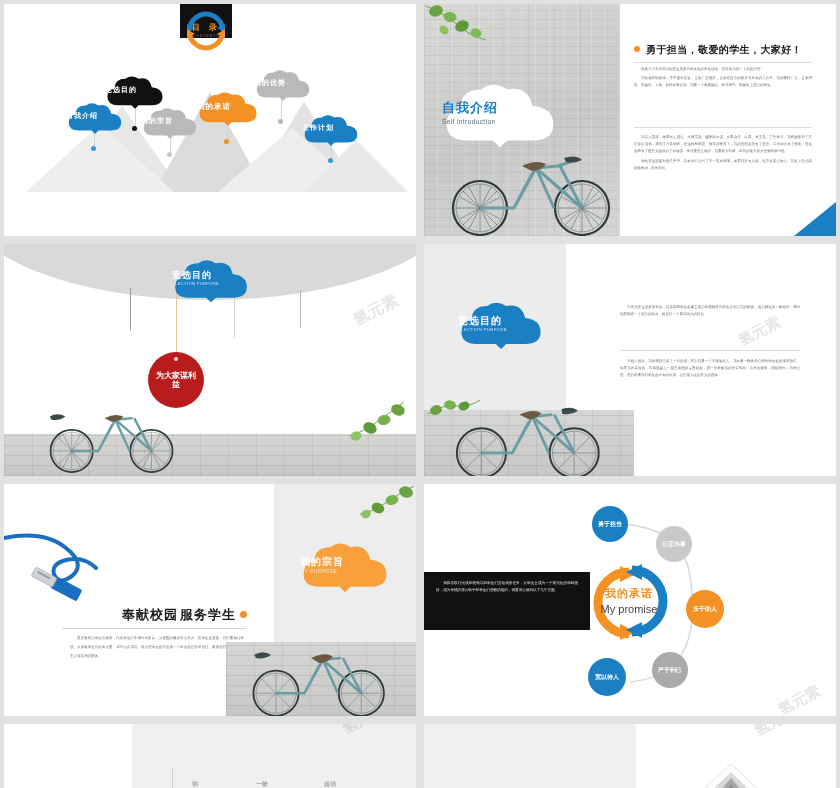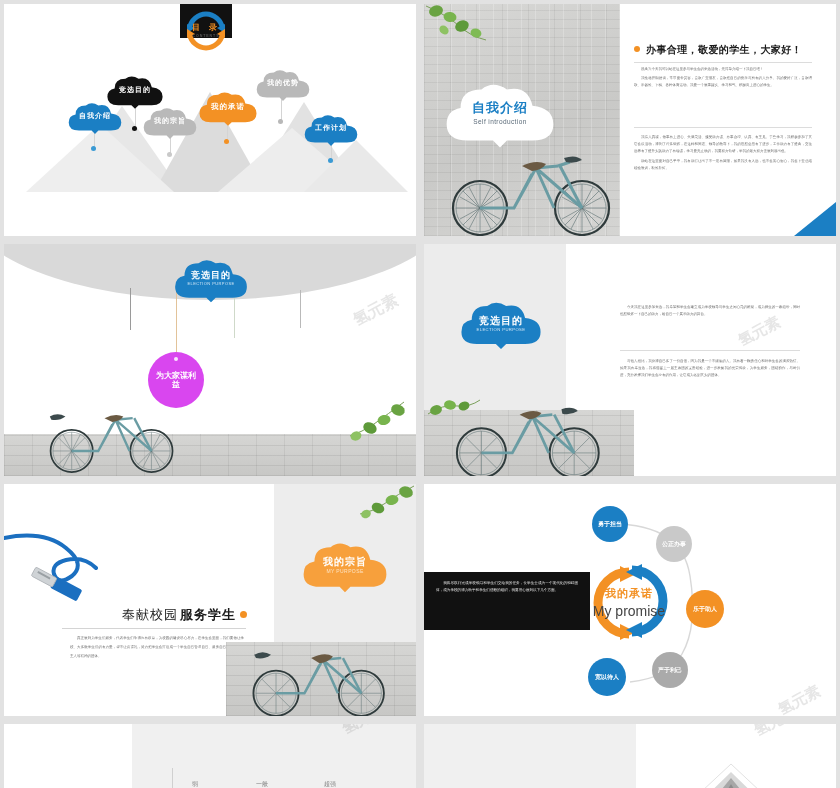--- a/index.html
+++ b/index.html
@@ -40,21 +40,21 @@
     background:
       repeating-linear-gradient(0deg,rgba(0,0,0,.07) 0 1px,transparent 1px 10px),
       repeating-linear-gradient(90deg,rgba(0,0,0,.06) 0 1px,transparent 1px 28px),
       linear-gradient(180deg,#d6d6d4,#c7c7c5);
   }
   
   .cloud{position:absolute;}
   .cloud svg{display:block;overflow:visible;}
   .cloud .lbl{
     position:absolute;left:0;right:0;top:0;bottom:0;
-    display:flex;flex-direction:column;align-items:center;justify-content:center;
+    display:flex;flex-direction:column;justify-content:center;
     pointer-events:none;
   }
   .cloud .t1{font-weight:bold;letter-spacing:1px;line-height:1.1;}
   .cloud .t2{letter-spacing:.4px;line-height:1.1;}
 
   
   .s1-logo{position:absolute;left:172px;top:0px;width:60px;height:50px;}
   .s1-logo .blk{position:absolute;left:4px;top:0;width:52px;height:34px;background:#111;}
   .s1-logo svg{position:absolute;left:0;top:3px;}
   .s1-logo .lt{position:absolute;left:0;right:0;top:18px;text-align:center;}
@@ -227,21 +227,21 @@
           <path d="M22 50 Q4 50 4 36 Q4 24 16 22 Q16 6 34 6 Q44 -2 56 6 Q74 2 78 20 Q96 22 96 36 Q96 50 78 50 L56 50 L50 56 L44 50 Z" fill="#ffffff"></path>
         </svg>
       <div class="lbl" style="top:-4px;">
         <span class="t1 cn" style="font-size:13px;color:#1b7fc4;">自我介绍</span>
         <span class="t2" style="font-size:6.5px;color:#5a6a78;margin-top:3px;">Self introduction</span>
       </div>
     </div>
 
     <div style="position:absolute;left:196px;top:0;right:0;bottom:0;background:#fff;">
       <div style="position:absolute;left:14px;top:42px;width:6px;height:6px;" class="bullet"></div>
-      <div class="heading cn" style="position:absolute;left:26px;top:39px;font-size:10px;letter-spacing:.4px;">办事合理，敬爱的学生，大家好！</div>
+      <div class="heading cn" style="position:absolute;left:26px;top:39px;font-size:10px;letter-spacing:.4px;">勇于担当，敬爱的学生，大家好！</div>
       <div class="rule" style="position:absolute;left:14px;top:58px;right:24px;"></div>
       <div class="copy cn" style="position:absolute;left:14px;top:62px;right:24px;">
         <p>很高兴今天我可以站在这里参与学生会的竞选活动，先简单介绍一下我自己吧！</p>
         <p>我性格开朗健谈，常常面带笑容，喜欢广交朋友，喜欢把自己的快乐与所有的人分享。我的爱好广泛，喜欢唱歌、乐器长、下棋、各种体育运动。我是一个做事踏实、学习和气、积极向上进心的学生。</p>
       </div>
       <div class="rule" style="position:absolute;left:14px;top:123px;right:24px;"></div>
       <div class="copy cn" style="position:absolute;left:14px;top:130px;right:24px;">
         <p>我待人真诚，做事有上进心、头脑灵活、接受能力强、办事合理、认真、有主见。于些学习，我积极参加了其它会议活动，得到了许多锻炼，在这样和同志、领导的教导下，我的思想意思有了进步，工作能力有了提高，交往选养有了提升实践能力了有增强，学习是无止境的，我要努力钻研，学我的最大努力去做到最出色。</p>
         <p>能站在这里面对自己手中，我有能行让出了不一定有回报，如果我没有入选，也不会灰心丧心，我会下去总结经验教训，取长补短。</p>
       </div>
@@ -262,21 +262,21 @@
     <div class="cloud" style="left:168px;top:14px;width:78px;height:45px;">
       <svg width="78" height="45" viewBox="0 0 100 56">
           <path d="M22 50 Q4 50 4 36 Q4 24 16 22 Q16 6 34 6 Q44 -2 56 6 Q74 2 78 20 Q96 22 96 36 Q96 50 78 50 L56 50 L50 56 L44 50 Z" fill="#1b7fc4"></path>
         </svg>
       <div class="lbl" style="top:-3px;">
         <span class="t1 cn" style="font-size:9px;color:#fff;">竞选目的</span>
         <span class="t2" style="font-size:4px;color:#cfe5f5;margin-top:1px;">ELECTION PURPOSE</span>
       </div>
     </div>
 
-    <div class="hang cn" style="left:144px;top:108px;width:56px;height:56px;background:#d946ef;font-size:8px;">
+    <div class="hang cn" style="left:144px;top:108px;width:56px;height:56px;background:#b91c1c;font-size:8px;">
       <span class="hole"></span>
       <span style="padding:0 6px;">为大家谋利益</span>
     </div>
 
     <div class="brickstrip" style="height:42px;"></div>
     <svg class="bikewrap" style="left:16px;bottom:0;" width="180" height="86" viewBox="0 0 186 110">
       <g stroke="#2f3b3c" stroke-width="2.2" fill="none">
         <circle cx="44" cy="78" r="27"></circle>
           <circle cx="146" cy="78" r="27"></circle>
         <g stroke="#5d7072" stroke-width=".6">
@@ -353,21 +353,21 @@
 
     <svg style="position:absolute;left:0;top:40px;" width="130" height="78" viewBox="0 0 130 78">
       <path d="M0 14 Q40 6 62 24 Q82 40 68 52 Q54 62 50 50 Q47 40 62 36 Q80 32 92 44" fill="none" stroke="#1b6fc0" stroke-width="4" stroke-linecap="round"></path>
       <g transform="translate(52,52) rotate(28)">
         <rect x="0" y="0" width="30" height="13" rx="2" fill="#1b6fc0"></rect>
         <rect x="-22" y="1.5" width="24" height="10" rx="1.5" fill="#cfd3d6" stroke="#aeb3b7" stroke-width=".8"></rect>
         <rect x="-18" y="4" width="14" height="2" fill="#9aa0a4"></rect>
       </g>
     </svg>
 
-    <div class="cn" style="position:absolute;left:118px;top:122px;font-size:13px;font-weight:normal;color:#1b1b1b;letter-spacing:1px;">奉献校园</div>
+    <div class="cn" style="position:absolute;left:118px;top:122px;font-size:13px;font-weight:bold;color:#1b1b1b;letter-spacing:1px;">奉献校园</div>
     <div class="cn" style="position:absolute;left:176px;top:122px;font-size:13px;font-weight:bold;color:#1b1b1b;letter-spacing:1px;text-align:right;">服务学生</div>
     <div class="bullet" style="position:absolute;left:236px;top:127px;width:7px;height:7px;"></div>
     <div class="rule" style="position:absolute;left:58px;top:144px;width:184px;background:#d4d4d4;"></div>
 
     <div class="copy cn" style="position:absolute;left:66px;top:150px;width:174px;">
       <p style="line-height:2.6;">真正做到为学生们服务，代表学生们争得应有权益，为校园的建设尽心尽力，在学生会里面，我们要做让学校、大多数学生们的有力量，帮不让议课礼，努力把学生会打造成一个学生自己管理自己、服务自己、体现学生主人翁精神的团体。</p>
     </div>
 
     <div class="cloud" style="left:296px;top:57px;width:90px;height:52px;">
       <svg width="90" height="52" viewBox="0 0 100 56">
@@ -419,21 +419,21 @@
       <path d="M14 41 A31 31 0 0 0 45 72" fill="none" stroke="#f39124" stroke-width="9"></path>
       <polygon points="36,4 52,12 36,20" fill="#f39124"></polygon>
       <polygon points="36,62 52,70 36,78" fill="#f39124"></polygon>
       <path d="M48 8 A31 31 0 0 1 79 39" fill="none" stroke="#1b7fc4" stroke-width="9"></path>
       <path d="M79 39 A31 31 0 0 1 48 70" fill="none" stroke="#1b7fc4" stroke-width="9"></path>
       <polygon points="58,2 42,10 58,18" fill="#1b7fc4"></polygon>
       <polygon points="58,60 42,68 58,76" fill="#1b7fc4"></polygon>
     </svg>
     <div style="position:absolute;left:160px;top:102px;width:90px;text-align:center;">
       <div class="cn" style="font-size:11px;font-weight:bold;color:#f39124;letter-spacing:1px;">我的承诺</div>
-      <div style="font-size:14px;color:#444;margin-top:2px;">My promise</div>
+      <div style="font-size:11px;color:#444;margin-top:2px;">My promise</div>
     </div>
 
     <div class="blackbox" style="left:0;top:88px;width:166px;height:58px;padding:8px 12px;box-sizing:border-box;">
       <p class="cn" style="text-indent:2em;">我将尽权利完成学校领导和学生们交给我的任务，使学生会成为一个现代化的和睦团体，成为学校的得力助手和学生们信赖的组织，我要用心做到以下几个方面。</p>
     </div>
 
     <div class="ring-node cn" style="left:168px;top:22px;width:36px;height:36px;background:#1b7fc4;font-size:6px;">
       <span>勇于担当</span>
     </div>
     <div class="ring-node cn" style="left:232px;top:42px;width:36px;height:36px;background:#c9c9c9;font-size:6px;">

